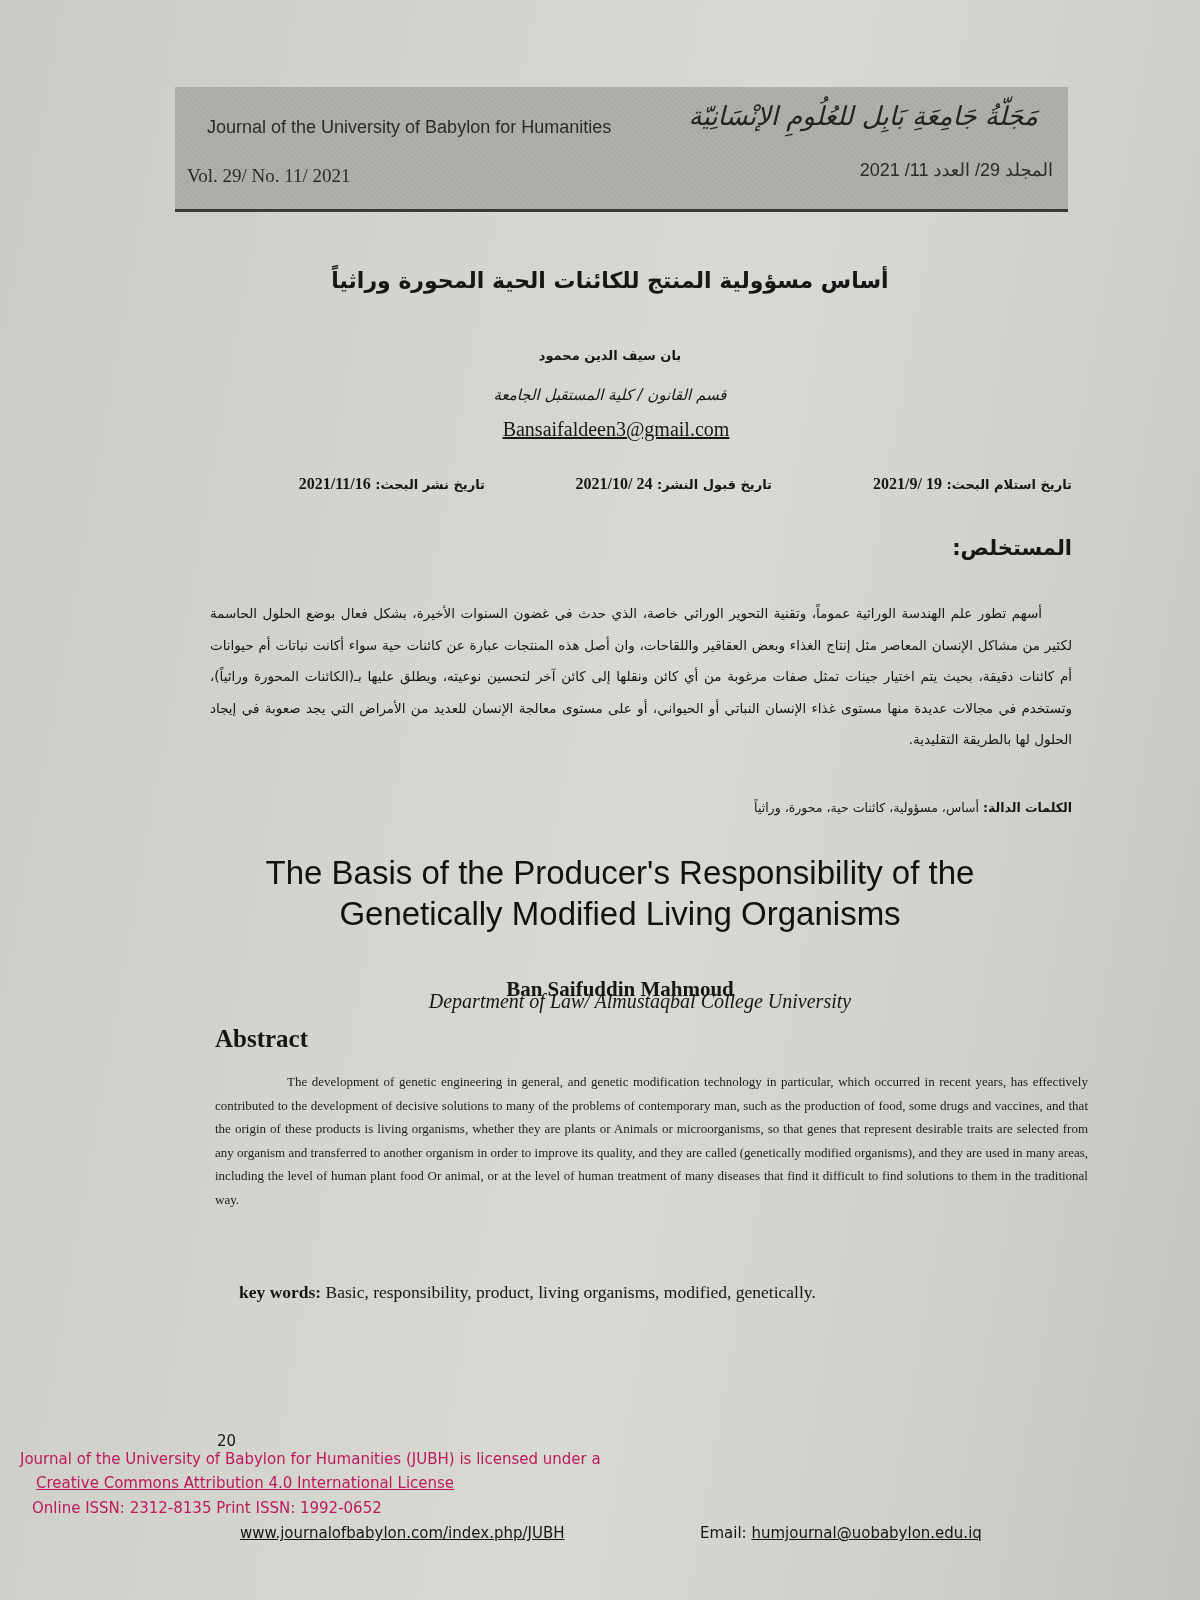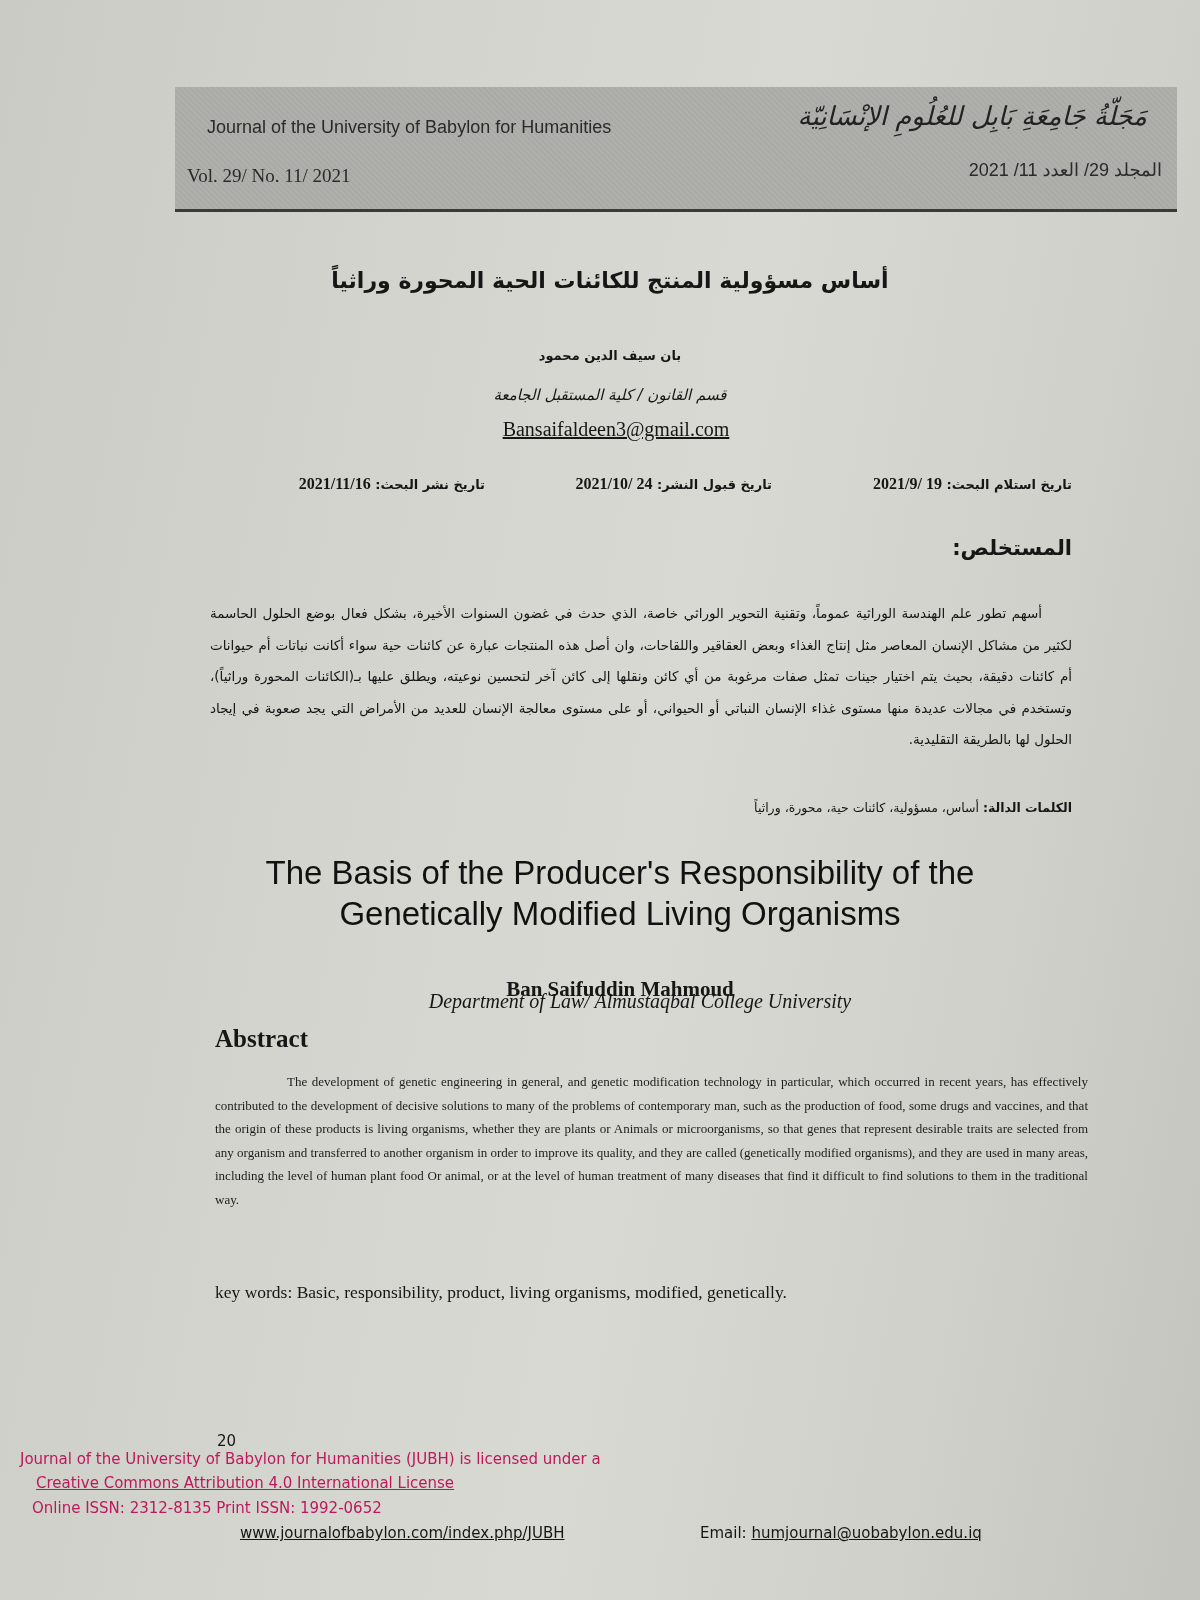--- a/index.html
+++ b/index.html
@@ -6,21 +6,21 @@
     body {
       width: 1200px; height: 1600px; overflow: hidden;
       background: linear-gradient(100deg, #c9cbc4 0%, #d4d5cf 35%, #d8d9d3 55%, #cfd0ca 80%, #c2c4bd 100%);
       position: relative;
       color: #161616;
     }
     .page { position: absolute; inset: 0; }
 
     
     .header-band {
-      position: absolute; left: 175px; top: 87px; width: 1002px; height: 122px;
+      position: absolute; left: 175px; top: 87px; width: 893px; height: 122px;
       background: repeating-linear-gradient(45deg, #a7a8a4 0px, #b1b2ad 2px, #a9aaa5 4px);
       border-bottom: 3px solid #3a3a3a;
     }
     .hb-journal-en {
       position: absolute; left: 32px; top: 30px;
       font-family: "Liberation Sans", sans-serif; font-size: 18px; color: #2a2a2a;
     }
     .hb-journal-ar {
       position: absolute; right: 30px; top: 14px;
       font-family: "DejaVu Serif", serif; font-size: 26px; color: #222; font-style: italic;
@@ -83,21 +83,21 @@
     }
     .en-abstract {
       position: absolute; left: 215px; width: 873px; top: 1070px;
       font-family: "Liberation Serif", serif; font-size: 13px; line-height: 23.5px;
       text-align: justify; text-indent: 72px; color: #1c1c1c;
     }
     .en-keywords {
       position: absolute; left: 215px; top: 1282px;
       font-family: "Liberation Serif", serif; font-size: 17.5px;
     }
-    .en-keywords b { font-weight: normal; }
+    .en-keywords b { font-weight: bold; margin-left: 24px; }
 
     .page-num {
       position: absolute; left: 217px; top: 1432px;
       font-family: "DejaVu Sans", sans-serif; font-size: 15px;
     }
     .footer { position: absolute; left: 0; right: 0; font-family: "DejaVu Sans", sans-serif; font-size: 15px; color: #be185d; }
     .footer-1 { top: 1450px; padding-left: 20px; }
     .footer-2 { top: 1474px; padding-left: 36px; text-decoration: underline; }
     .footer-3 { top: 1499px; padding-left: 32px; }
     .footer-url { position: absolute; left: 240px; top: 1524px; font-family: "DejaVu Sans", sans-serif; font-size: 15px; text-decoration: underline; }

